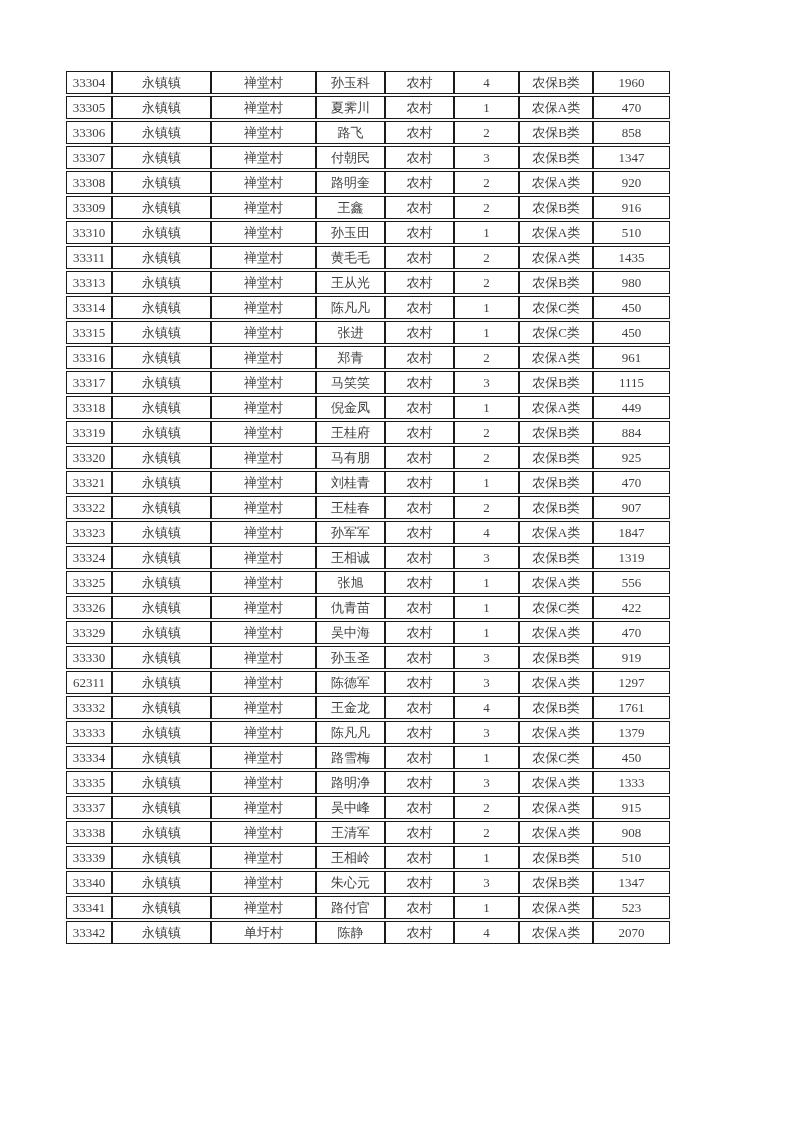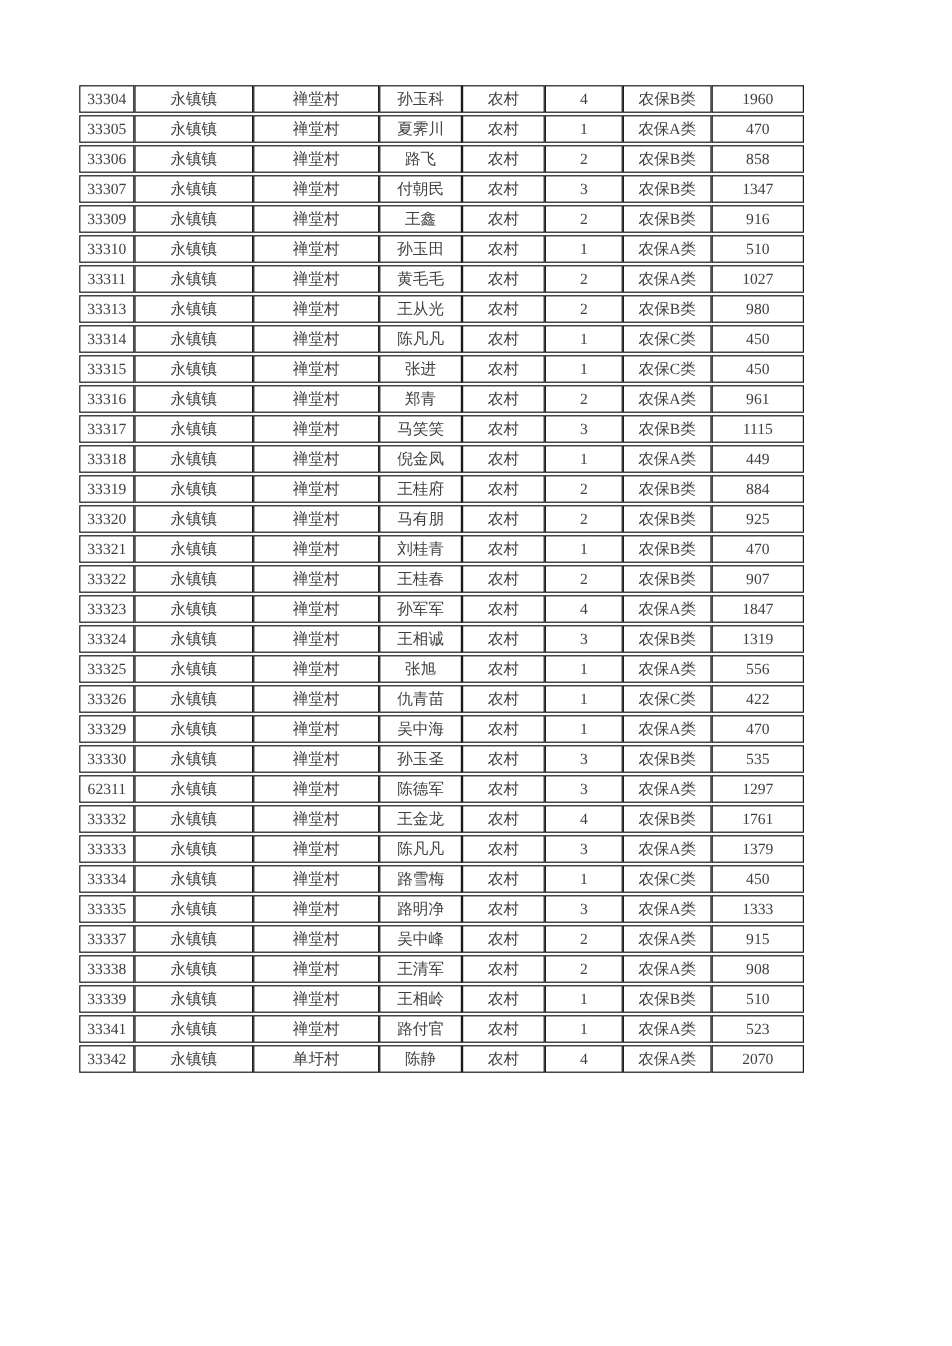--- a/index.html
+++ b/index.html
@@ -98,20 +98,30 @@
     <td>33307</td>
     <td>永镇镇</td>
     <td>禅堂村</td>
     <td>付朝民</td>
     <td>农村</td>
     <td>3</td>
     <td>农保B类</td>
     <td>1347</td>
   </tr>
         <tr>
+    <td>33308</td>
+    <td>永镇镇</td>
+    <td>禅堂村</td>
+    <td>路明奎</td>
+    <td>农村</td>
+    <td>2</td>
+    <td>农保A类</td>
+    <td>920</td>
+  </tr>
+        <tr>
     <td>33309</td>
     <td>永镇镇</td>
     <td>禅堂村</td>
     <td>王鑫</td>
     <td>农村</td>
     <td>2</td>
     <td>农保B类</td>
     <td>916</td>
   </tr>
         <tr>
@@ -125,21 +135,21 @@
     <td>510</td>
   </tr>
         <tr>
     <td>33311</td>
     <td>永镇镇</td>
     <td>禅堂村</td>
     <td>黄毛毛</td>
     <td>农村</td>
     <td>2</td>
     <td>农保A类</td>
-    <td>1027</td>
+    <td>1435</td>
   </tr>
         <tr>
     <td>33313</td>
     <td>永镇镇</td>
     <td>禅堂村</td>
     <td>王从光</td>
     <td>农村</td>
     <td>2</td>
     <td>农保B类</td>
     <td>980</td>
@@ -285,21 +295,21 @@
     <td>470</td>
   </tr>
         <tr>
     <td>33330</td>
     <td>永镇镇</td>
     <td>禅堂村</td>
     <td>孙玉圣</td>
     <td>农村</td>
     <td>3</td>
     <td>农保B类</td>
-    <td>535</td>
+    <td>919</td>
   </tr>
         <tr>
     <td>62311</td>
     <td>永镇镇</td>
     <td>禅堂村</td>
     <td>陈德军</td>
     <td>农村</td>
     <td>3</td>
     <td>农保A类</td>
     <td>1297</td>
@@ -366,20 +376,30 @@
   </tr>
         <tr>
     <td>33339</td>
     <td>永镇镇</td>
     <td>禅堂村</td>
     <td>王相岭</td>
     <td>农村</td>
     <td>1</td>
     <td>农保B类</td>
     <td>510</td>
+  </tr>
+        <tr>
+    <td>33340</td>
+    <td>永镇镇</td>
+    <td>禅堂村</td>
+    <td>朱心元</td>
+    <td>农村</td>
+    <td>3</td>
+    <td>农保B类</td>
+    <td>1347</td>
   </tr>
         <tr>
     <td>33341</td>
     <td>永镇镇</td>
     <td>禅堂村</td>
     <td>路付官</td>
     <td>农村</td>
     <td>1</td>
     <td>农保A类</td>
     <td>523</td>

